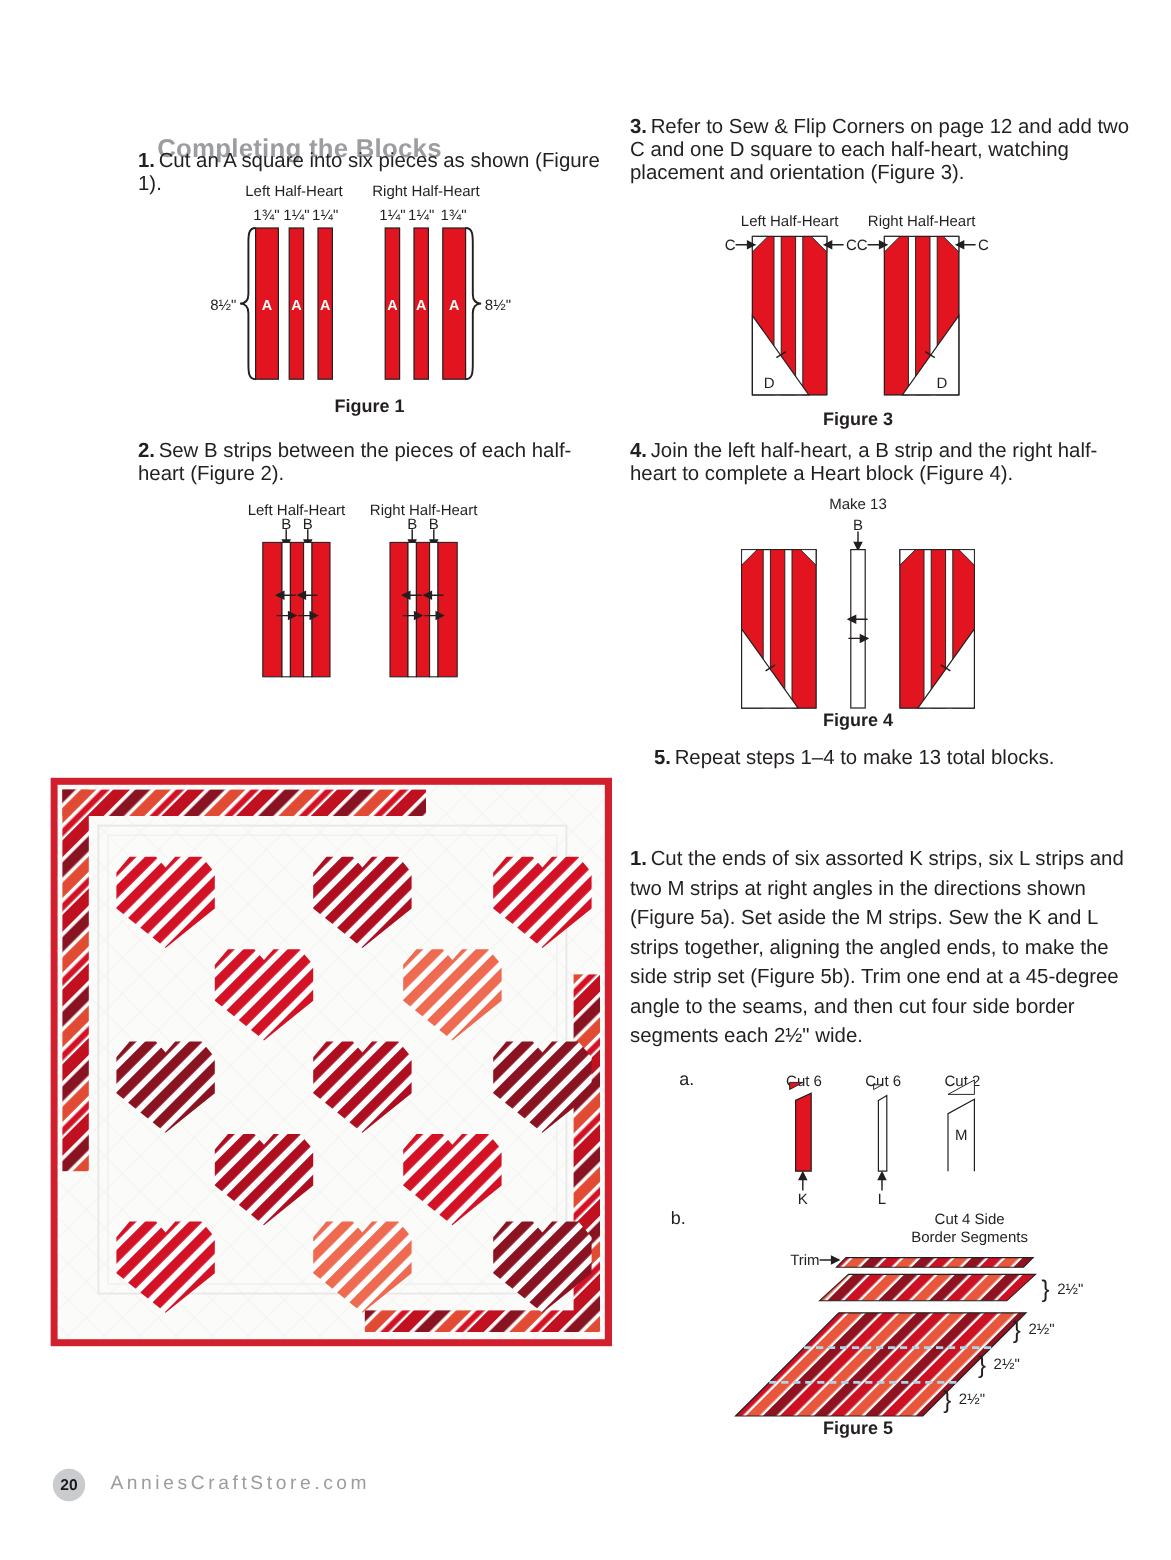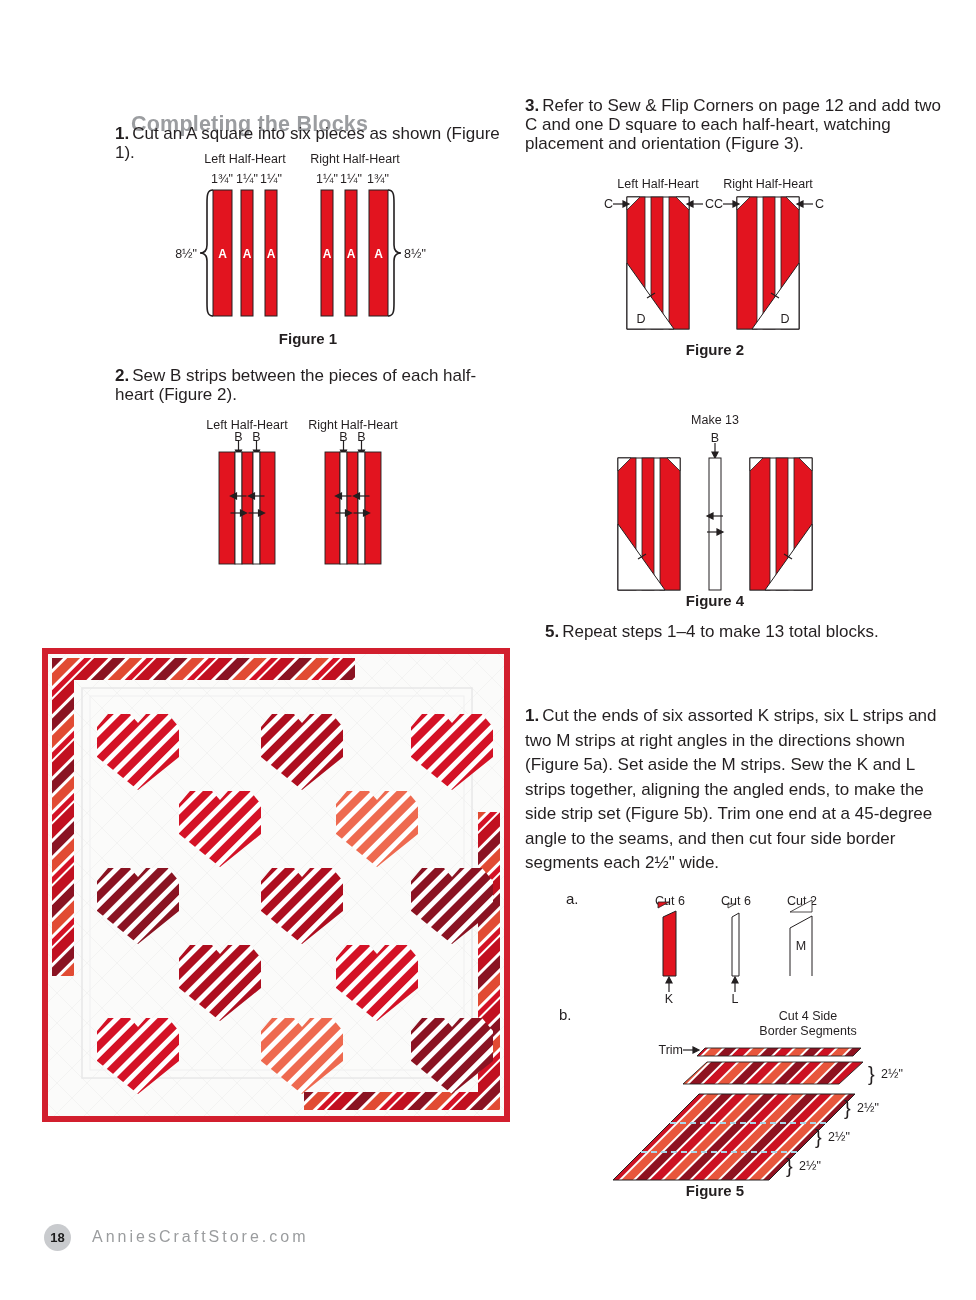--- a/index.html
+++ b/index.html
@@ -200,22 +200,23 @@
     <use href="#arrR" transform="translate(38,27)"></use>
     <use href="#arrL" transform="translate(112,27)"></use>
     <text x="122" y="31" text-anchor="start">C</text>
     <text x="140" y="31" text-anchor="end">C</text>
     <use href="#arrR" transform="translate(148,27)"></use>
     <use href="#arrL" transform="translate(222,27)"></use>
     <text x="232" y="31" text-anchor="start">C</text>
     <text x="58" y="146" text-anchor="middle">D</text>
     <text x="202" y="146" text-anchor="middle">D</text>
   </svg>
-  <div class="cap abs" style="left:525px;top:341px;width:380px;">Figure 2</div>
-
+  <div class="cap abs" style="left:525px;top:341px;width:380px;">Figure 3</div>
+
+  <p class="step abs" style="left:525px;top:366px;width:425px;"><b>4.</b><span>Join the left half-heart, a B strip and the right half-heart to complete a Heart block (Figure 4).</span></p>
 
   <svg class="abs" style="left:590px;top:412px;" width="250" height="185" viewBox="0 0 250 185">
     <text x="125" y="12" text-anchor="middle">Make 13</text>
     <text x="125" y="30" text-anchor="middle">B</text>
     <use href="#arrD" transform="translate(125,39)"></use>
     <use href="#hh" transform="translate(28,46)"></use>
     <use href="#hh" transform="translate(222,46) scale(-1,1)"></use>
     <rect x="119" y="46" width="12" height="132" fill="#ffffff" stroke="#231f20" stroke-width="1"></rect>
     <use href="#arrL" transform="translate(125,104)"></use>
     <use href="#arrR" transform="translate(125,120)"></use>
@@ -275,17 +276,17 @@
     <text class="brace" x="289" y="109">}</text>
     <text x="302" y="106">2½"</text>
     <text class="brace" x="260" y="138">}</text>
     <text x="273" y="135">2½"</text>
     <text class="brace" x="231" y="167">}</text>
     <text x="244" y="164">2½"</text>
   </svg>
   <div class="cap abs" style="left:525px;top:1182px;width:380px;">Figure 5</div>
 
   <div class="footer-circle abs" style="left:44px;top:1224px;">
-      <span>18</span>
+      <span>20</span>
     </div>
   <div class="site abs" style="left:92px;top:1228px;">AnniesCraftStore.com</div>
 
 </div>
 
 </body></html>

